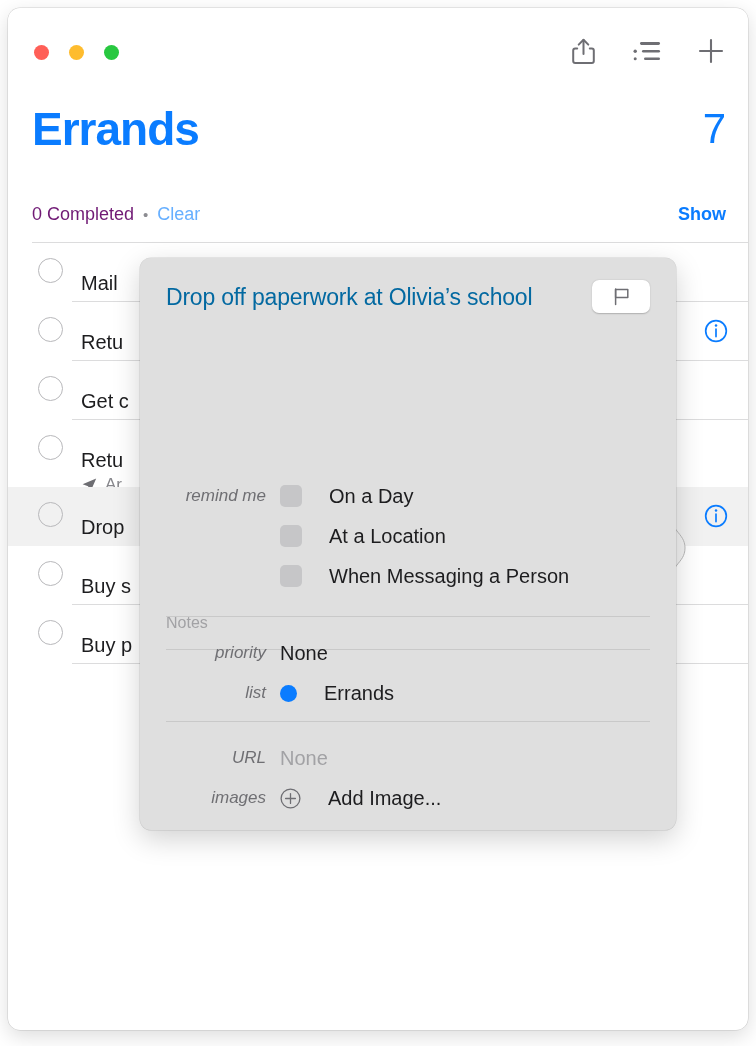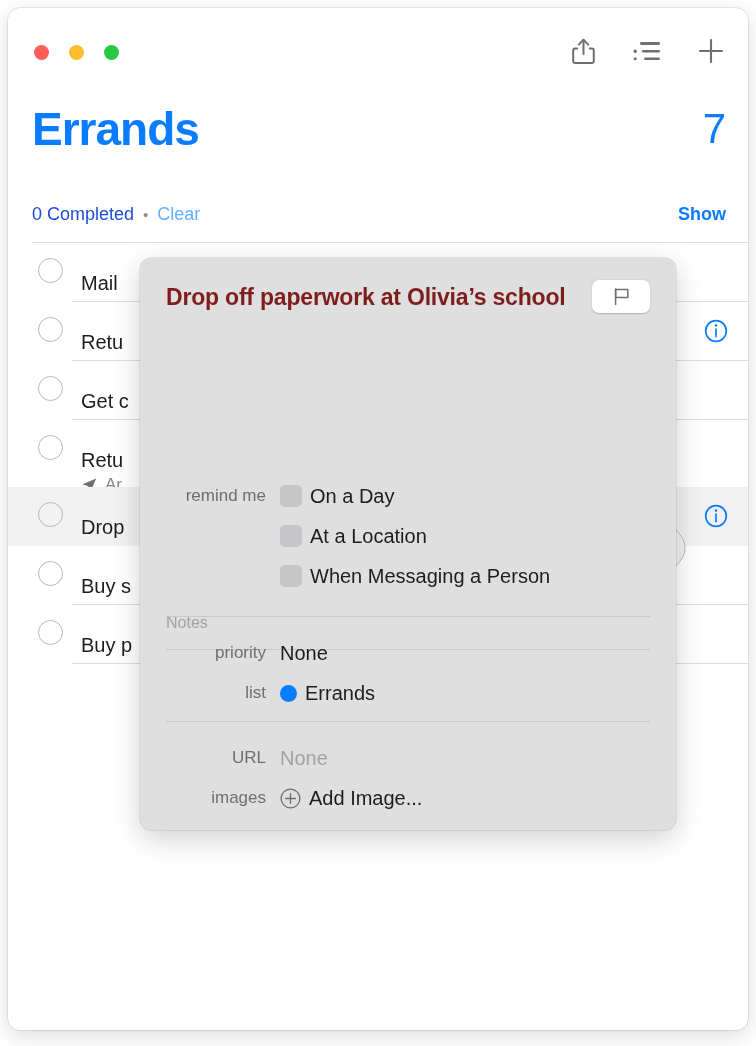--- a/index.html
+++ b/index.html
@@ -101,21 +101,21 @@
   }
   .meta-row {
     position: absolute;
     left: 24px;
     top: 122px;
     display: flex;
     align-items: baseline;
     gap: 9px;
     font-size: 18px;
   }
-  .meta-completed { color: #1d4ed8; }
+  .meta-completed { color: #701a75; }
   .meta-dot { color: #8c8c91; font-size: 15px; }
   .meta-clear { color: #66AFFF; cursor: default; }
   .show-link {
     position: absolute;
     right: 22px;
     top: 122px;
     font-size: 18px;
     font-weight: 600;
     color: #0A7CFF;
     cursor: default;
@@ -227,22 +227,22 @@
     left: 26px;
     top: 22px;
     right: 26px;
     display: flex;
     align-items: flex-start;
     justify-content: space-between;
     gap: 14px;
   }
   .pop-title {
     font-size: 23px;
-    font-weight: bold;
-    color: #7f1d1d;
+    font-weight: normal;
+    color: #0369a1;
     line-height: 34px;
     max-width: 400px;
     letter-spacing: -0.2px;
   }
   .flag-btn {
     flex: 0 0 auto;
     width: 58px;
     height: 33px;
     background: #ffffff;
     border-radius: 7px;
@@ -291,27 +291,28 @@
     height: 40px;
   }
   .kv-label {
     width: 140px;
     text-align: right;
     padding-right: 14px;
     font-size: 17px;
     color: #6f6f73;
     box-sizing: border-box;
     flex: 0 0 auto;
+    font-style: italic;
   }
   .kv-value {
     font-size: 20px;
     color: #1d1d1f;
     display: flex;
     align-items: center;
-    gap: 8px;
+    gap: 27px;
   }
   .kv-value.placeholder { color: #a2a2a5; }
 
   .cbox {
     width: 22px; height: 22px;
     border-radius: 5px;
     background: #c6c6c8;
     flex: 0 0 auto;
     cursor: default;
   }

